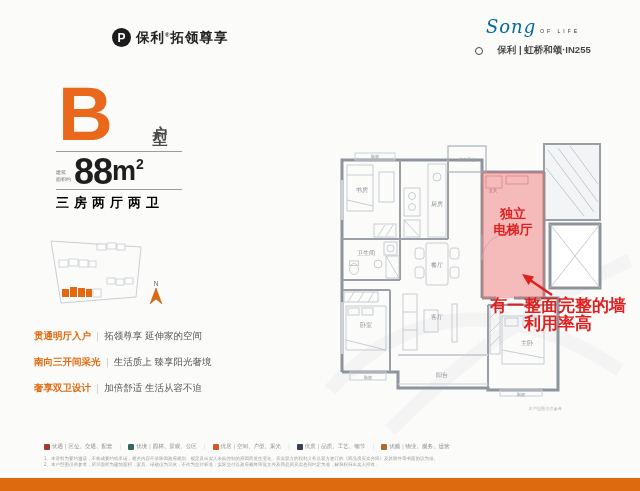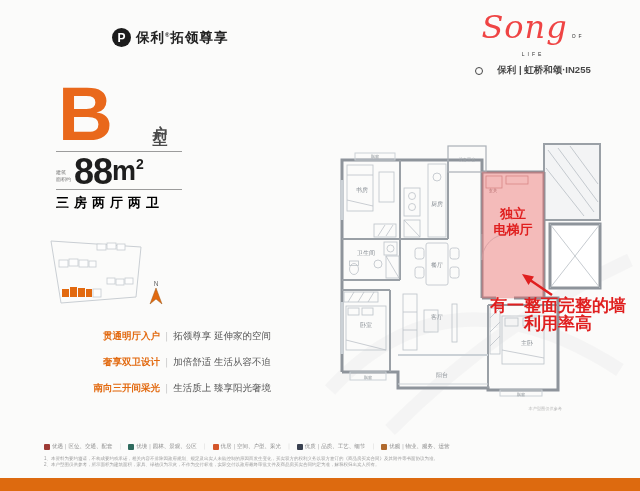--- a/index.html
+++ b/index.html
@@ -9,21 +9,21 @@
 
   
   .brand { position:absolute; left:112px; top:28px; display:flex; align-items:center; gap:5px; }
   .brand-icon { width:19px; height:19px; border-radius:50%; background:#1c1c1c; color:#fff;
                 font-size:12px; font-weight:bold; display:flex; align-items:center; justify-content:center; }
   .brand-text { font-size:13.5px; font-weight:bold; color:#222; letter-spacing:1px; }
   .brand-text sup { font-size:6px; }
 
   .logo { position:absolute; left:468px; top:14px; width:130px; text-align:center; }
   .logo-script { font-family:"DejaVu Serif","Liberation Serif",serif; font-style:italic;
-                 font-size:32px; color:#ef4444; line-height:26px; letter-spacing:1px; }
+                 font-size:18px; color:#0369a1; line-height:26px; letter-spacing:1px; }
   .logo-tag { font-size:5px; letter-spacing:3px; color:#333; margin-left:4px; }
   .logo-project { margin-top:4px; font-size:9.5px; color:#474747; font-weight:bold;
                   display:flex; align-items:center; justify-content:center; gap:14px; }
   .logo-mark { width:8px; height:8px; border:1.2px solid #474747; border-radius:50%; display:inline-block; }
 
   
   .unit-letter { position:absolute; left:58px; top:82px; font-size:76px; font-weight:bold;
                  color:#E9681B; line-height:0.85; }
   .unit-type { position:absolute; left:150px; top:112px; writing-mode:vertical-rl; text-orientation:upright;
                font-size:15px; color:#4a4a4a; letter-spacing:7px; font-weight:bold; }
@@ -32,21 +32,21 @@
   .area { position:absolute; left:56px; top:154px; height:32px; display:flex; align-items:flex-end; }
   .area-prefix { font-size:5px; color:#6f6f6f; line-height:6.5px; margin:0 3px 4px 0; }
   .area-value { font-size:36px; font-weight:bold; color:#1e1e1e; line-height:29px; letter-spacing:-1px; }
   .area-unit { font-size:27px; font-weight:bold; color:#1e1e1e; line-height:29px; }
   .area-sup { font-size:14px; font-weight:bold; color:#1e1e1e; line-height:44px; vertical-align:top; }
   .rooms-label { position:absolute; left:56px; top:194px; font-size:13px; color:#000000;
                  letter-spacing:5px; font-weight:bold;text-align:center; }
 
   .siteplan { position:absolute; left:45px; top:231px; }
 
-  .features { position:absolute; left:61px; top:331px; width:210px;text-align:right; }
+  .features { position:absolute; left:34px; top:331px; width:210px; }
   .feature { margin-bottom:16px; font-size:9.5px; line-height:10px; white-space:nowrap; }
   .f-title { color:#E2690F; font-weight:bold; }
   .f-sep { color:#b9b9b9; margin:0 2px; }
   .f-desc { color:#555; }
 
   
   .plan { position:absolute; left:300px; top:140px; }
 
   
   .legend { position:absolute; left:44px; top:442px; width:562px; display:flex; align-items:center; gap:5px; }
@@ -110,22 +110,22 @@
         <rect x="25" y="56" width="7" height="10"></rect>
         <rect x="33" y="57" width="7" height="9"></rect>
         <rect x="41" y="58" width="6" height="8"></rect>
     </g>
     <text x="111" y="55" font-size="6.5" fill="#666" text-anchor="middle">N</text>
     <polygon points="111,57 105,73 111,68 117,73" fill="#E2690F" stroke="#9a5a1a" stroke-width="0.5"></polygon>
   </svg>
 
   <div class="features">
     <div class="feature"><span class="f-title">贯通明厅入户</span><span class="f-sep">｜</span><span class="f-desc">拓领尊享 延伸家的空间</span></div>
+    <div class="feature"><span class="f-title">南向三开间采光</span><span class="f-sep">｜</span><span class="f-desc">生活质上 臻享阳光奢境</span></div>
     <div class="feature"><span class="f-title">奢享双卫设计</span><span class="f-sep">｜</span><span class="f-desc">加倍舒适 生活从容不迫</span></div>
-    <div class="feature"><span class="f-title">南向三开间采光</span><span class="f-sep">｜</span><span class="f-desc">生活质上 臻享阳光奢境</span></div>
   </div>
 
   <svg class="plan" width="340" height="300" viewBox="0 0 340 300">
 
     <g stroke="#445" stroke-width="14" fill="none" opacity="0.03">
       <path d="M30,250 Q150,120 320,230"></path>
       <path d="M90,290 Q200,180 330,120"></path>
     </g>
 
     <g>

